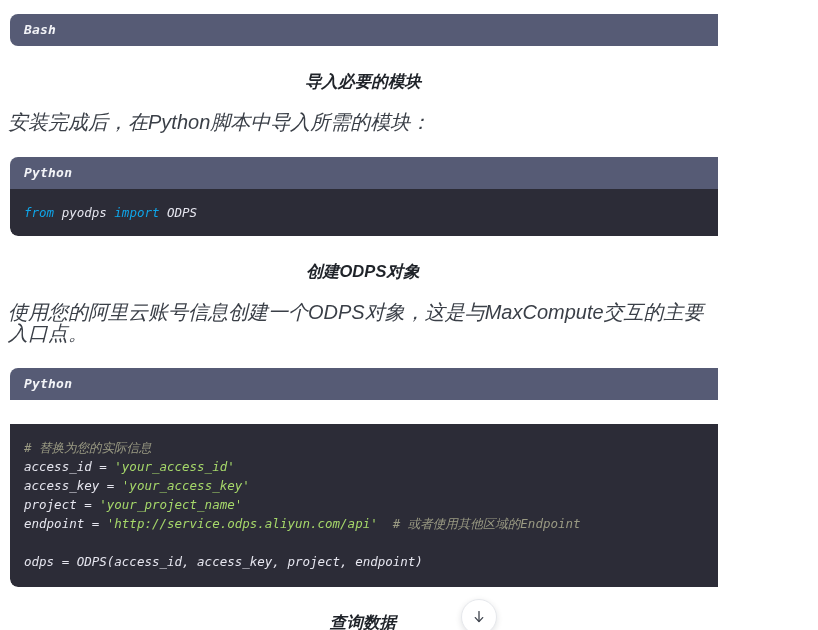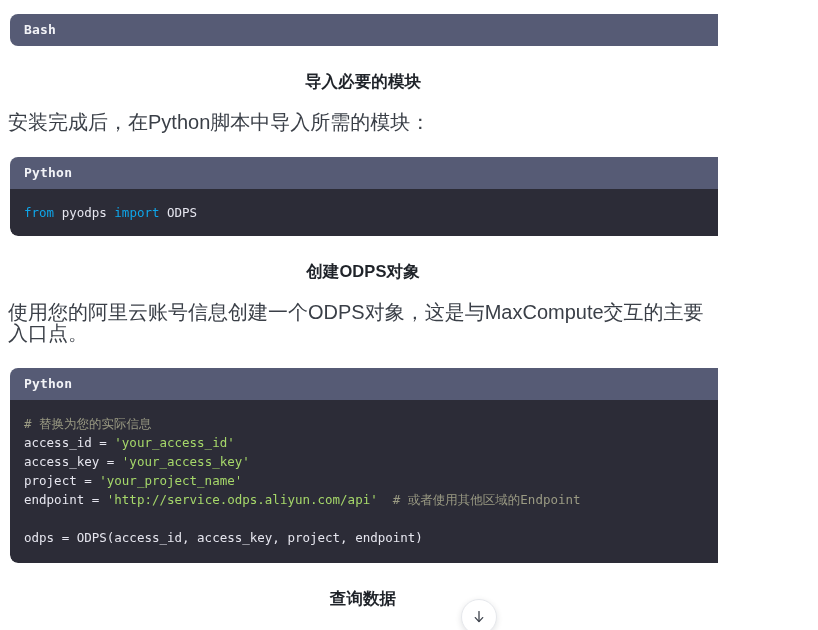--- a/index.html
+++ b/index.html
@@ -13,20 +13,21 @@
     font-family: "Liberation Sans", sans-serif;
     overflow: hidden;
     position: relative;
   }
 
   .doc {
     position: relative;
     width: 718px;
     height: 630px;
     overflow: hidden;
+    font-style: italic;
   }
 
   
   .code-block {
     margin: 0 0 0 10px;
     width: 808px;
     border-radius: 8px 0 0 8px;
     overflow: hidden;
     box-sizing: border-box;
   }
@@ -45,20 +46,21 @@
     padding: 14px 0 14px 14px;
     font-family: "DejaVu Sans Mono", monospace;
     font-size: 12.5px;
     line-height: 19px;
     color: #e6e6ef;
     white-space: pre;
     border-radius: 0 0 0 8px;
   }
   .code-body.tall {
     padding-bottom: 16px;
+    margin-top: 24px;
   }
 
   
   .tok-kw    { color: #0ea5e9; }
   .tok-str   { color: #a6d86a; }
   .tok-cmt   { color: #9a9a83; }
   .tok-plain { color: #e6e6ef; }
 
   
   h3.section-title {

